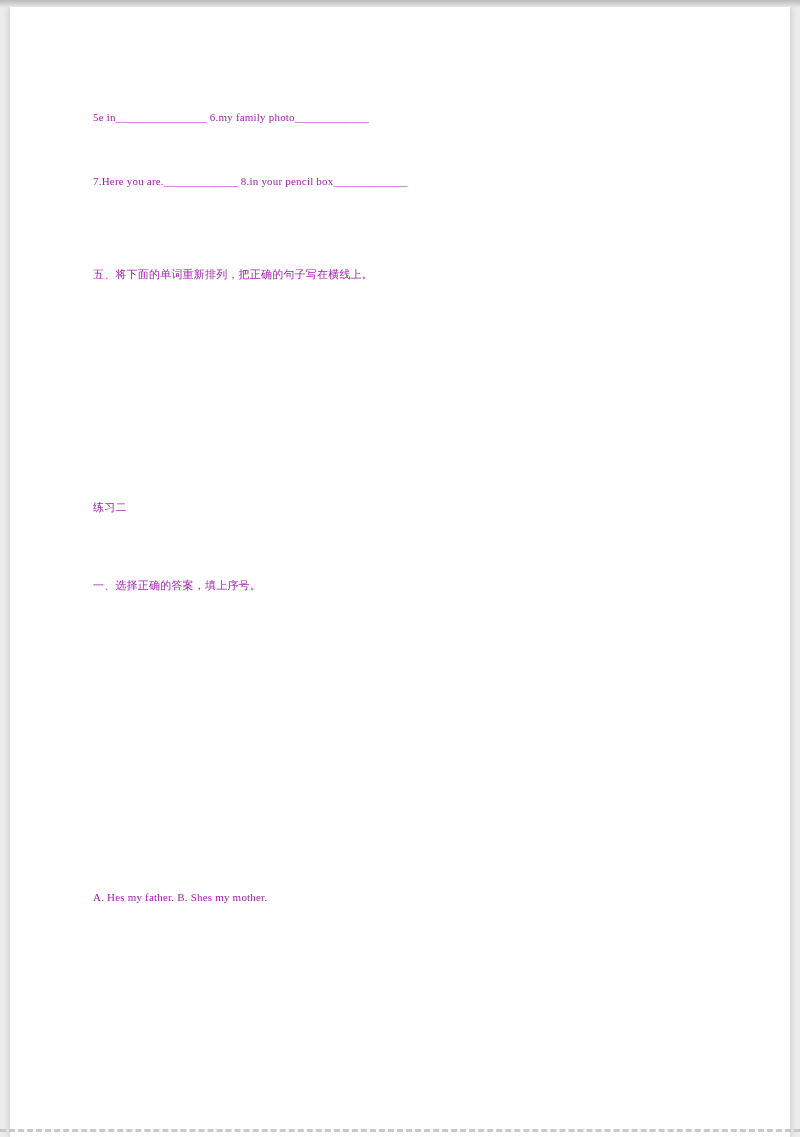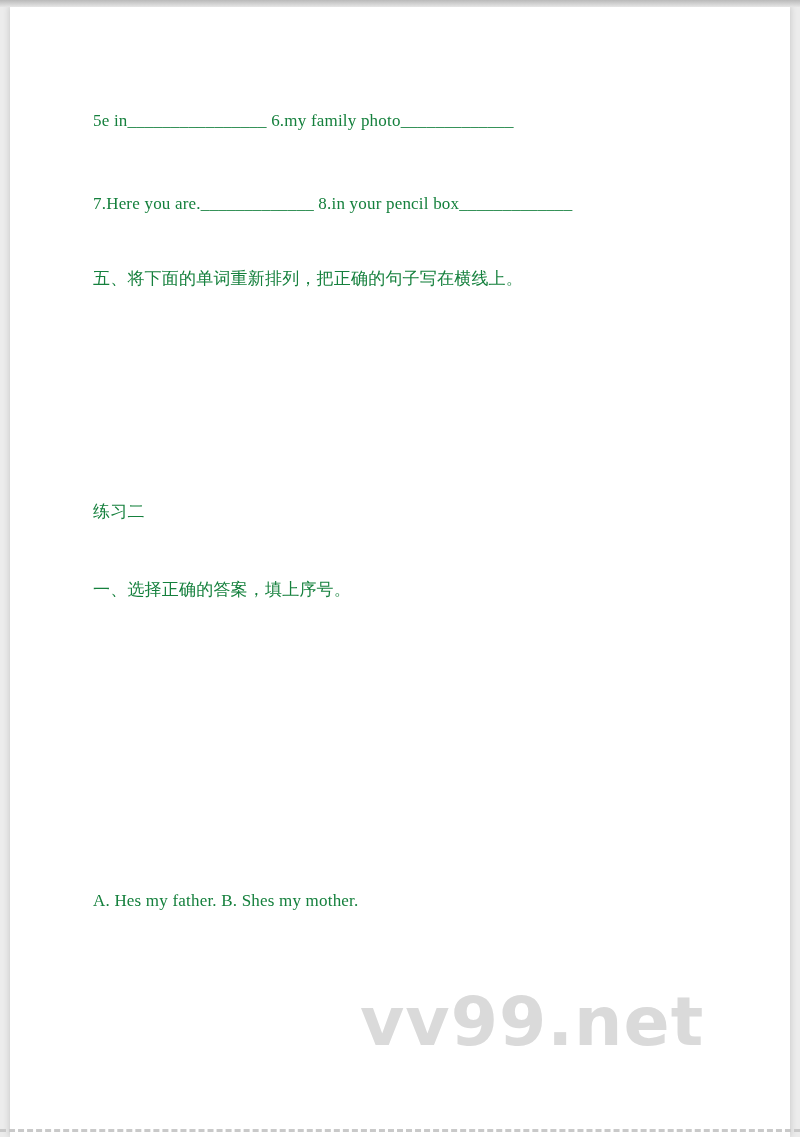--- a/index.html
+++ b/index.html
@@ -29,22 +29,22 @@
     top: 6px;
     bottom: 0;
     background: #ffffff;
     box-shadow: 0 0 7px rgba(0,0,0,0.18);
     z-index: 1;
   }
   .doc-line {
     position: absolute;
     left: 93px;
     right: 20px;
-    font-size: 17px;
-    color: #15803d;
+    font-size: 11px;
+    color: #a21caf;
     white-space: nowrap;
     letter-spacing: 0.2px;
     z-index: 2;
   }
   .watermark {
     position: absolute;
     left: 360px;
     top: 982px;
     font-family: "DejaVu Sans", "Liberation Sans", sans-serif;
     font-weight: bold;
@@ -66,22 +66,21 @@
 </style>
 </head>
 <body>
 
 <div class="canvas">
   <div class="top-edge-shadow"></div>
 
   <div class="page"></div>
 
   <div class="doc-line" style="top:111px">5e in________________ 6.my family photo_____________</div>
-  <div class="doc-line" style="top:194px">7.Here you are._____________ 8.in your pencil box_____________</div>
+  <div class="doc-line" style="top:175px">7.Here you are._____________ 8.in your pencil box_____________</div>
   <div class="doc-line" style="top:267px">五、将下面的单词重新排列，把正确的句子写在横线上。</div>
   <div class="doc-line" style="top:500px">练习二</div>
   <div class="doc-line" style="top:578px">一、选择正确的答案，填上序号。</div>
   <div class="doc-line" style="top:891px">A. Hes my father. B. Shes my mother.</div>
 
-  <div class="watermark">vv99.net</div>
 
   <div class="perforation-line"></div>
 </div>
 
 </body></html>

